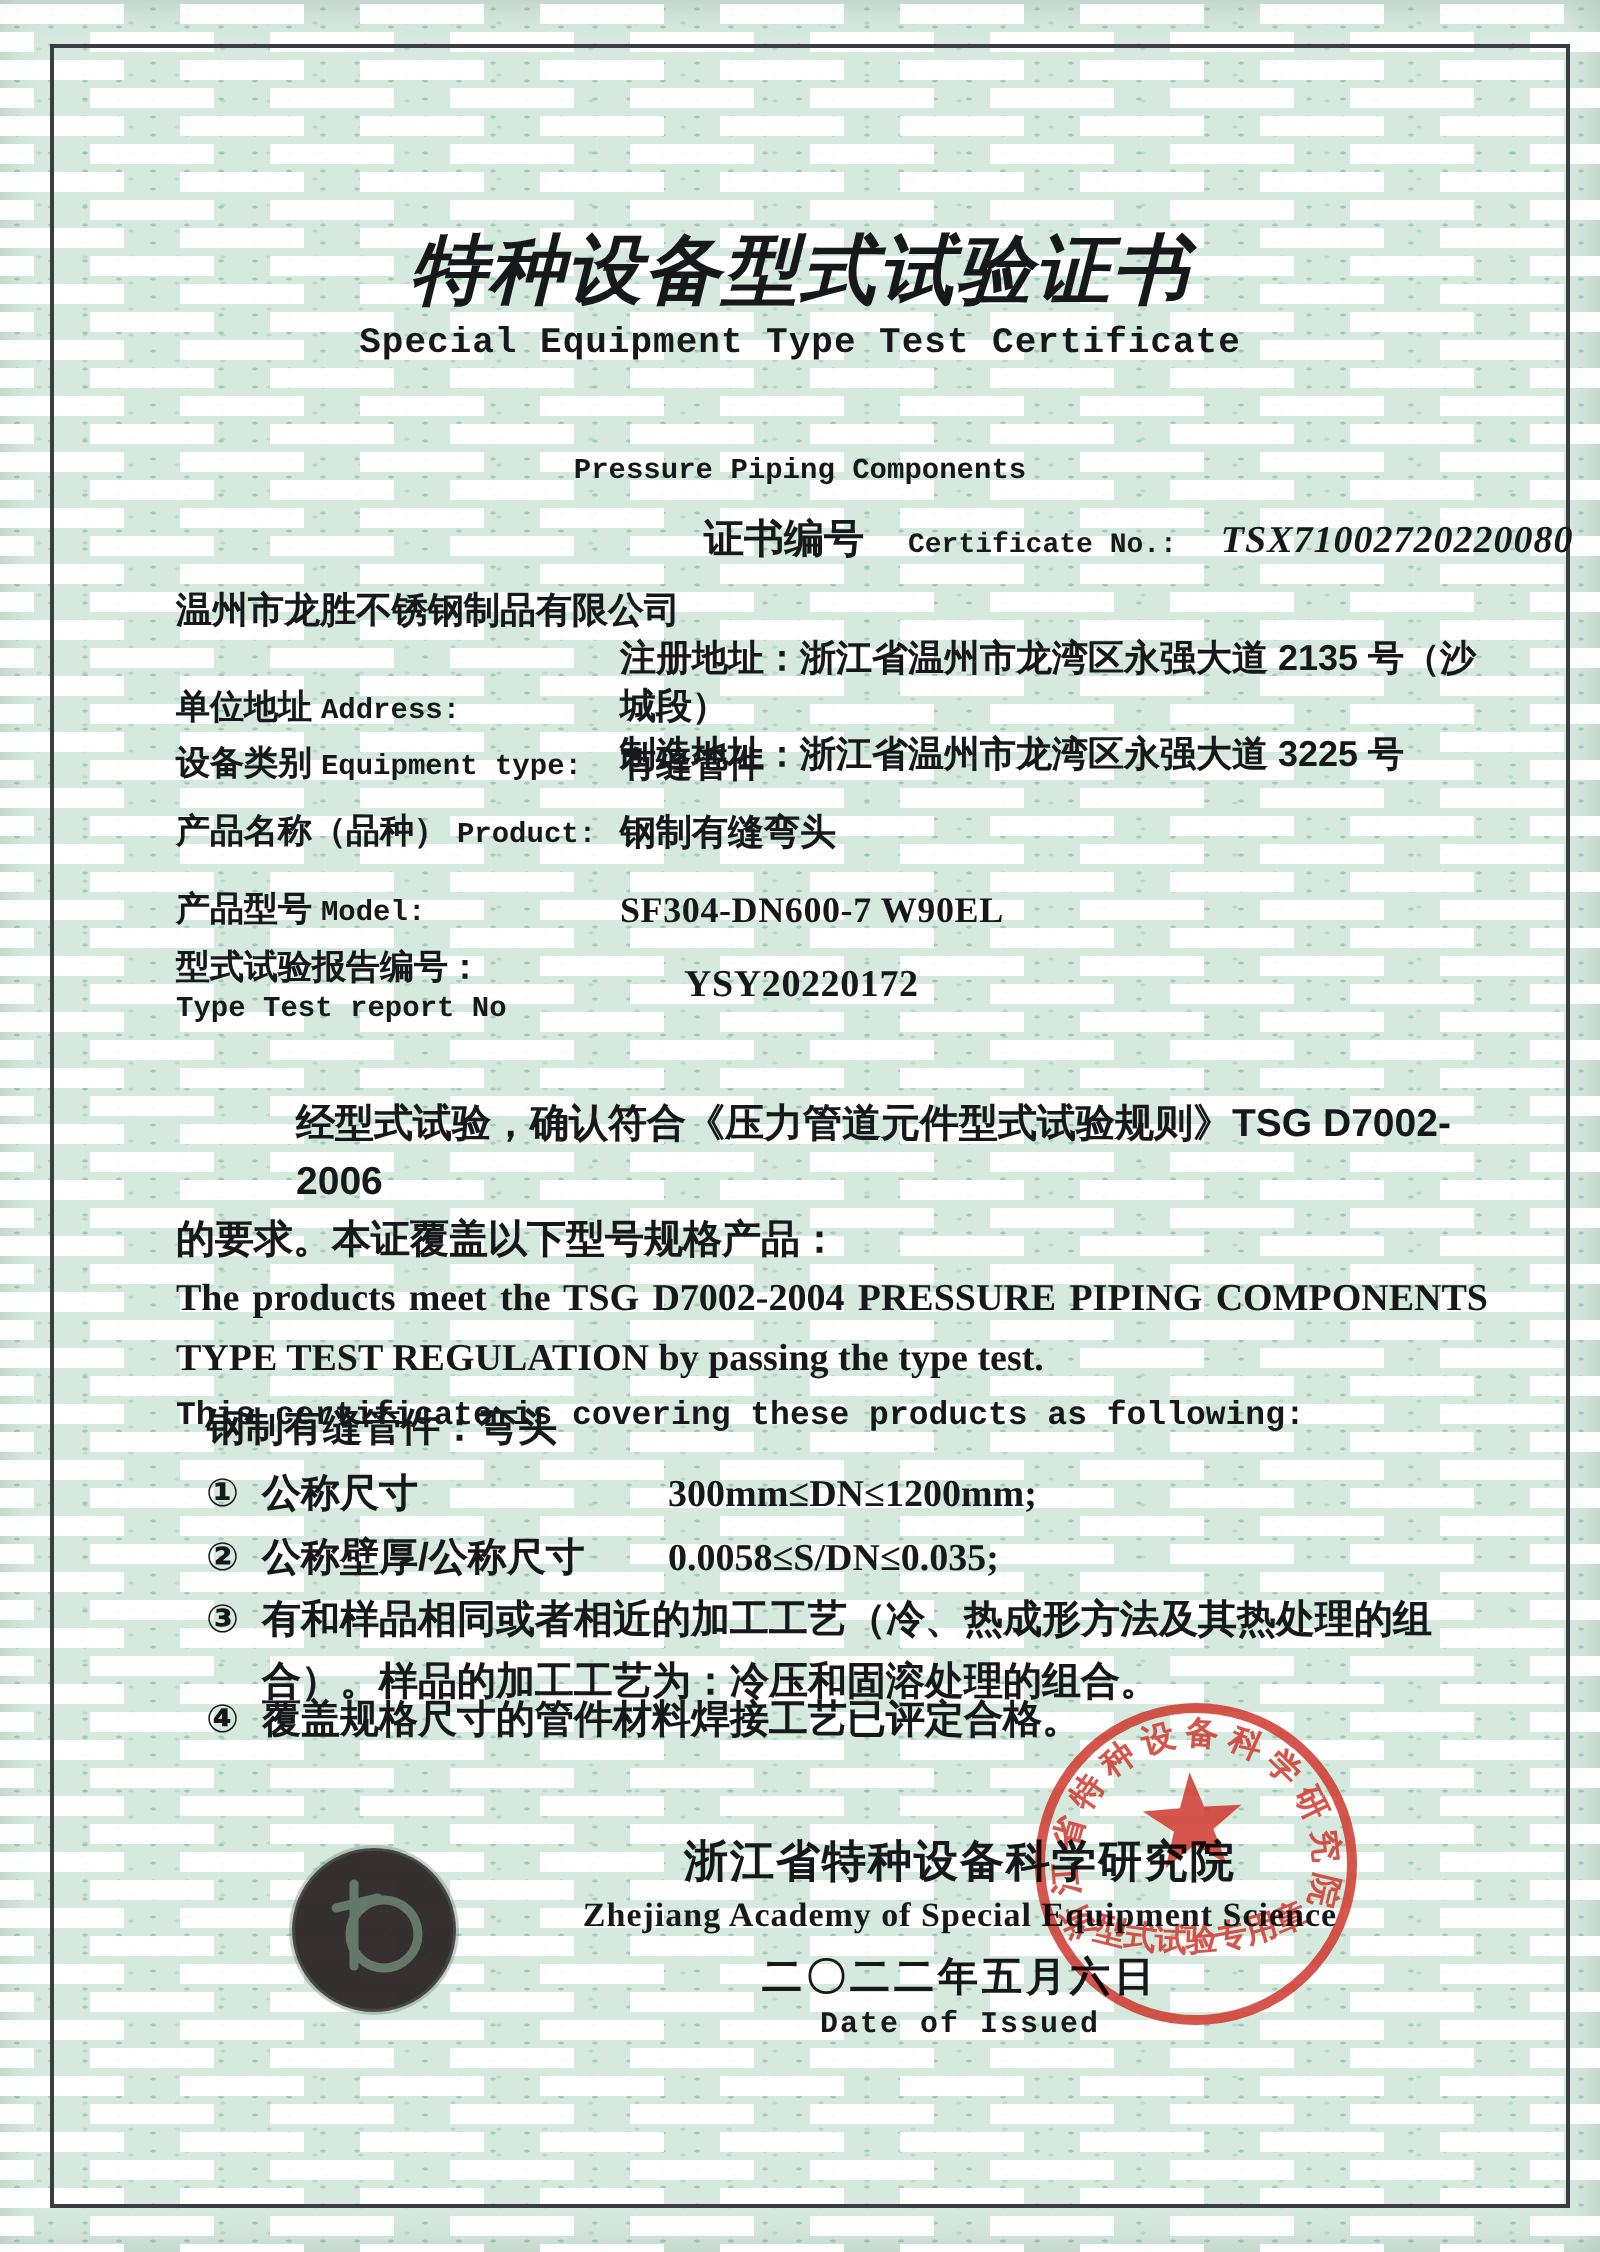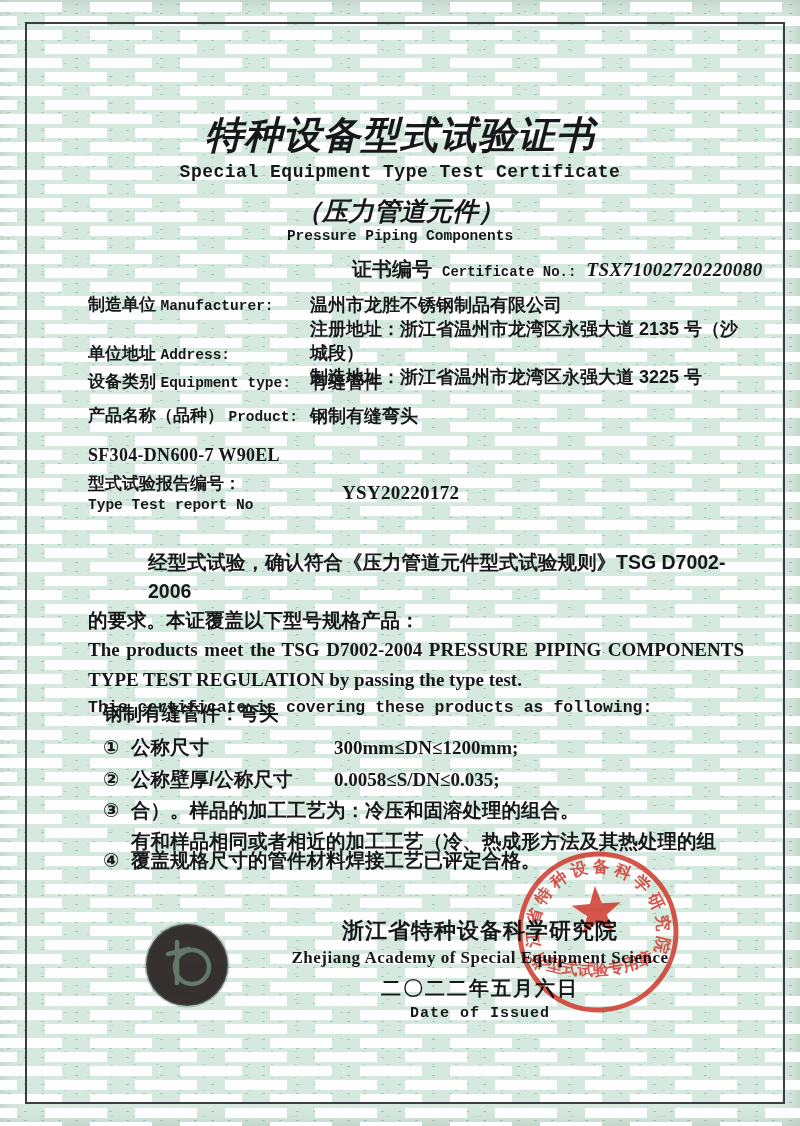--- a/index.html
+++ b/index.html
@@ -27,21 +27,21 @@
   .ctr{left:0;width:800px;text-align:center;}
 
   .f-song{font-family:"Liberation Serif","DejaVu Serif",serif;font-style:italic;}
   .f-mono{font-family:"Liberation Mono","DejaVu Sans Mono",monospace;}
 
   .title-zh{top:110px;font-size:38px;font-weight:bold;letter-spacing:1px;}
   .title-en{top:162px;font-size:18px;font-weight:600;letter-spacing:.5px;font-family:Liberation Mono, monospace;}
   .sub-zh{top:194px;font-size:26px;font-weight:bold;}
   .sub-en{top:228px;font-size:14.5px;font-weight:600;}
 
-  .certline{top:256px;left:352px;display:flex;align-items:baseline;gap:10px;}
+  .certline{top:256px;left:352px;display:flex;align-items:baseline;gap:22px;}
   .certline .clz{font-size:20px;font-weight:bold;}
   .certline .cle{font-size:14px;font-weight:600;text-align:center;}
   .certline .clv{font-size:19px;font-weight:600;letter-spacing:.5px;}
 
   .row{position:absolute;left:88px;display:flex;width:660px;}
   .lbl{width:222px;flex:none;}
   .lzh{font-size:17px;font-weight:bold;}
   .len{font-size:14.5px;font-weight:600;}
   .val{font-size:18px;font-weight:bold;line-height:24px;}
   .val-latin{font-family:"Liberation Serif","DejaVu Serif",serif;font-size:18px;font-weight:600;letter-spacing:.3px;}
@@ -156,34 +156,29 @@
       <div class="bgrow"></div>
       <div class="bgrow alt"></div>
       <div class="bgrow"></div>
     </div>
   <div class="frame"></div>
 
   <div class="content">
 
     <div class="abs ctr title-zh f-song">特种设备型式试验证书</div>
     <div class="abs ctr title-en f-mono">Special Equipment Type Test Certificate</div>
-    <div class="abs ctr sub-zh f-song">（压力管道元件）</div>
     <div class="abs ctr sub-en f-mono">Pressure Piping Components</div>
 
     <div class="abs certline">
       <span class="clz">证书编号</span>
       <span class="cle f-mono">Certificate No.:</span>
       <span class="clv f-song">TSX71002720220080</span>
     </div>
 
     <div class="row" style="top:293px">
-      <div class="lbl">
-        <span class="lzh">制造单位</span>
-        <span class="len f-mono">Manufacturer:</span>
-      </div>
       <div class="val">温州市龙胜不锈钢制品有限公司</div>
     </div>
 
     <div class="row two" style="top:317px">
       <div class="lbl">
         <span class="lzh">单位地址</span>
         <span class="len f-mono">Address:</span>
       </div>
       <div class="val">
         <div>注册地址：浙江省温州市龙湾区永强大道 2135 号（沙城段）</div>
@@ -201,20 +196,24 @@
 
     <div class="row" style="top:404px">
       <div class="lbl">
         <span class="lzh">产品名称（品种）</span>
         <span class="len f-mono">Product:</span>
       </div>
       <div class="val">钢制有缝弯头</div>
     </div>
 
     <div class="row" style="top:443px">
+      <div class="lbl">
+        <span class="lzh">产品型号</span>
+        <span class="len f-mono">Model:</span>
+      </div>
       <div class="val val-latin">SF304-DN600-7 W90EL</div>
     </div>
 
     <div class="row" style="top:472px">
       <div class="lbl">
         <div><span class="lzh">型式试验报告编号：</span></div>
         <div><span class="len f-mono">Type Test report No</span></div>
       </div>
       <div class="val val-latin" style="align-self:center;margin-left:32px;font-size:19px">YSY20220172</div>
     </div>
@@ -234,22 +233,22 @@
       <span class="pspec">300mm≤DN≤1200mm;</span>
     </div>
     <div class="pitem" style="top:764px">
       <span class="pnum">②</span>
       <span class="pname">公称壁厚/公称尺寸</span>
       <span class="pspec">0.0058≤S/DN≤0.035;</span>
     </div>
     <div class="pitem" style="top:795px">
       <span class="pnum">③</span>
       <div class="ptext">
+        <div class="pline">有和样品相同或者相近的加工工艺（冷、热成形方法及其热处理的组</div>
         <div class="pline">合）。样品的加工工艺为：冷压和固溶处理的组合。</div>
-        <div class="pline">有和样品相同或者相近的加工工艺（冷、热成形方法及其热处理的组</div>
       </div>
     </div>
     <div class="pitem" style="top:845px">
       <span class="pnum">④</span>
       <div class="ptext">
         <div class="pline">覆盖规格尺寸的管件材料焊接工艺已评定合格。</div>
 
       </div>
     </div>
 

